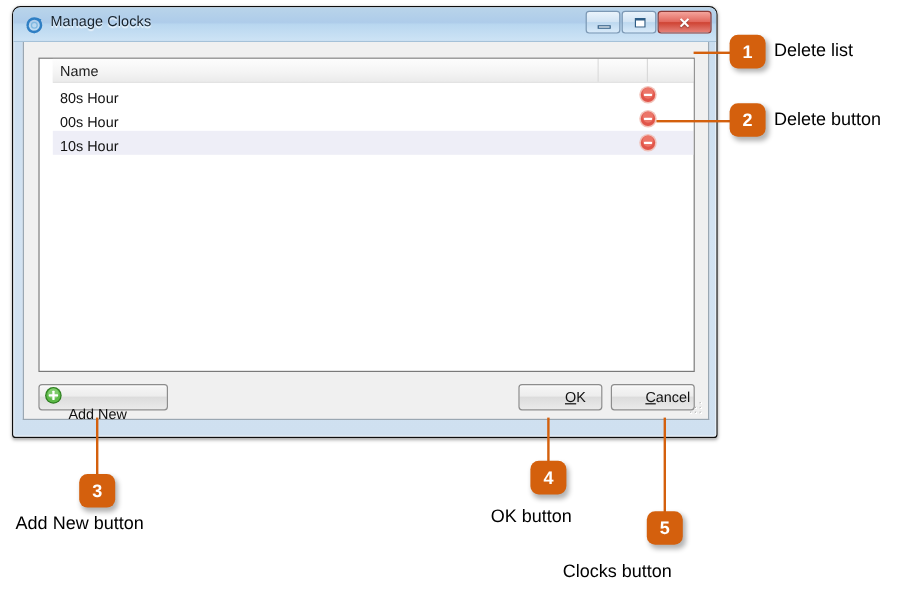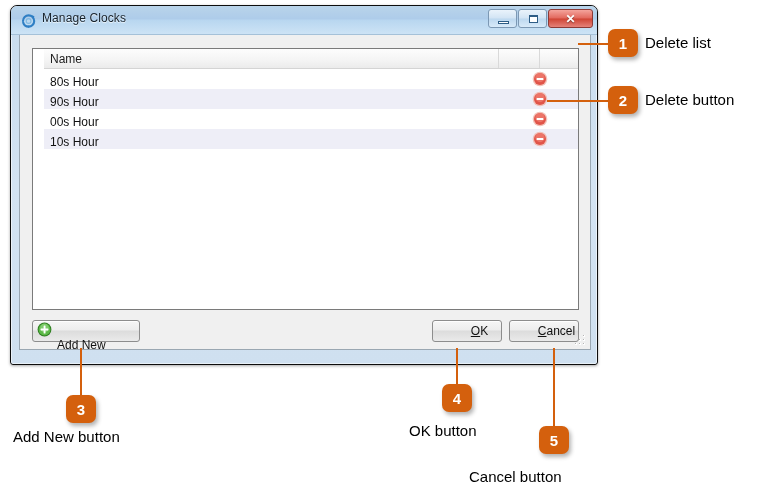--- a/index.html
+++ b/index.html
@@ -279,31 +279,20 @@
           <span class="del-btn">
             <svg width="16" height="16" viewBox="0 0 16 16">
               <circle cx="8" cy="8" r="7.3" fill="#f0b7ad" opacity="0.85"></circle>
               <circle cx="8" cy="8" r="6" fill="#e1554a"></circle>
               <circle cx="8" cy="6.6" r="4.6" fill="#ef8073" opacity="0.75"></circle>
               <rect x="4.6" y="7.1" width="6.8" height="1.9" rx="0.6" fill="#ffffff"></rect>
             </svg>
           </span>
         </div>
 
-        <div class="lv-row alt">
-          <span class="row-name">90s Hour</span>
-          <span class="del-btn">
-            <svg width="16" height="16" viewBox="0 0 16 16">
-              <circle cx="8" cy="8" r="7.3" fill="#f0b7ad" opacity="0.85"></circle>
-              <circle cx="8" cy="8" r="6" fill="#e1554a"></circle>
-              <circle cx="8" cy="6.6" r="4.6" fill="#ef8073" opacity="0.75"></circle>
-              <rect x="4.6" y="7.1" width="6.8" height="1.9" rx="0.6" fill="#ffffff"></rect>
-            </svg>
-          </span>
-        </div>
 
         <div class="lv-row">
           <span class="row-name">00s Hour</span>
           <span class="del-btn">
             <svg width="16" height="16" viewBox="0 0 16 16">
               <circle cx="8" cy="8" r="7.3" fill="#f0b7ad" opacity="0.85"></circle>
               <circle cx="8" cy="8" r="6" fill="#e1554a"></circle>
               <circle cx="8" cy="6.6" r="4.6" fill="#ef8073" opacity="0.75"></circle>
               <rect x="4.6" y="7.1" width="6.8" height="1.9" rx="0.6" fill="#ffffff"></rect>
             </svg>
@@ -366,15 +355,15 @@
   <div class="leader v" style="left:80px; top:348px; height:66px;"></div>
   <div class="badge" style="left:66px; top:395px;">3</div>
   <div class="anno-label" style="left:13px; top:428px;text-align:right;">Add New button</div>
 
   <div class="leader v" style="left:456px; top:348px; height:56px;"></div>
   <div class="badge" style="left:442px; top:384px;">4</div>
   <div class="anno-label" style="left:409px; top:422px;">OK button</div>
 
   <div class="leader v" style="left:553px; top:348px; height:98px;"></div>
   <div class="badge" style="left:539px; top:426px;">5</div>
-  <div class="anno-label" style="left:469px; top:468px;">Cancel button</div>
+  <div class="anno-label" style="left:469px; top:468px;">Clocks button</div>
 
 </div>
 
 </body></html>

